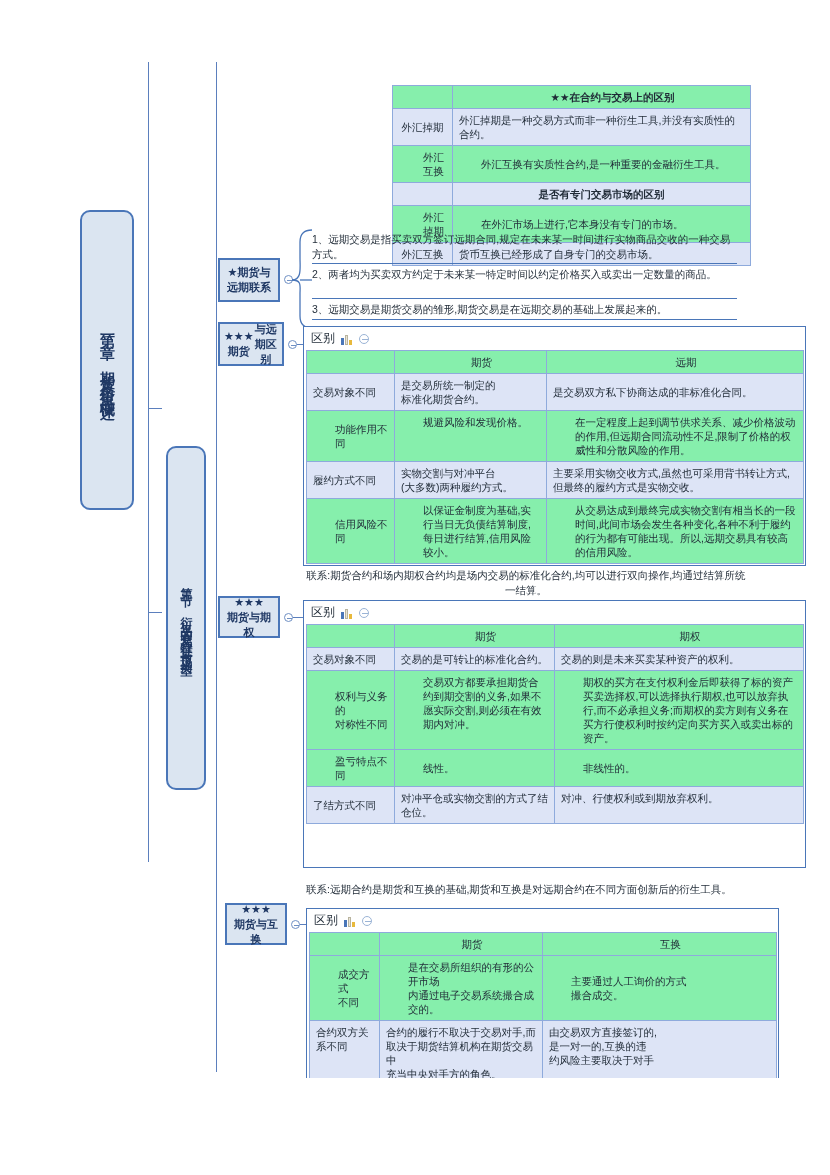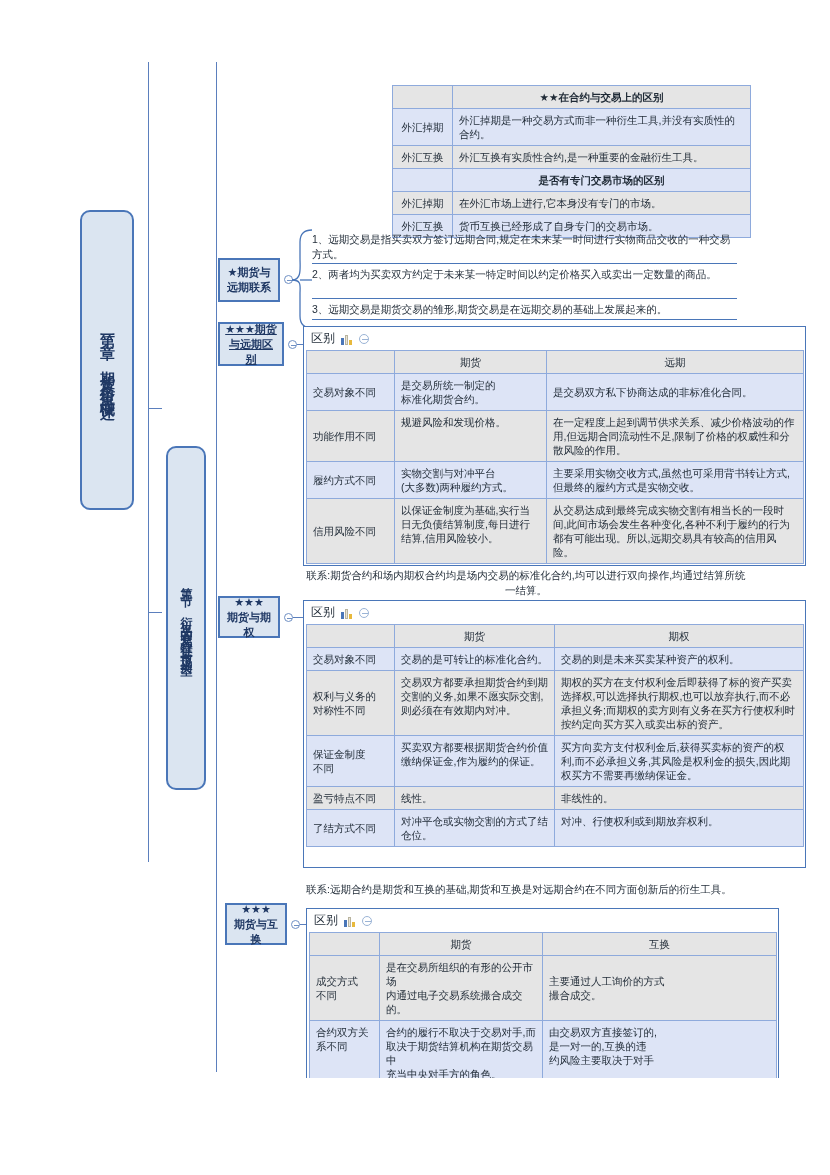--- a/index.html
+++ b/index.html
@@ -46,21 +46,21 @@
     padding:4px 6px;
     font-size:10.5px;
     line-height:14px;
     vertical-align:middle;
     color:#1f2a36;
     font-weight:normal;
   }
   .tbl .hdr { text-align:center; font-weight:normal; }
   .tbl .hdr-b { text-align:center; font-weight:bold; }
   .tbl .shade { background:#dde4f6; }
-  .tbl .white { background:#e5e5e5; }
+  .tbl .white { background:#86efac;padding-left:28px; }
 
   
   .freetext {
     position:absolute;
     font-size:10.5px;
     line-height:15px;
     color:#1f2a36;
   }
   .underline-box { position:absolute; border-bottom:1.5px solid #4a76b8; }
 
@@ -157,21 +157,21 @@
 
 <div class="freetext" style="left:312px; top:232px; width:425px;">1、远期交易是指买卖双方签订远期合同,规定在未来某一时间进行实物商品交收的一种交易方式。</div>
 <div class="underline-box" style="left:312px; top:263px; width:425px;"></div>
 
 <div class="freetext" style="left:312px; top:267px; width:425px;">2、两者均为买卖双方约定于未来某一特定时间以约定价格买入或卖出一定数量的商品。</div>
 <div class="underline-box" style="left:312px; top:298px; width:425px;"></div>
 
 <div class="freetext" style="left:312px; top:302px; width:425px;">3、远期交易是期货交易的雏形,期货交易是在远期交易的基础上发展起来的。</div>
 <div class="underline-box" style="left:312px; top:319px; width:425px;"></div>
 
-<div class="node small" style="left:218px; top:322px; width:66px; height:44px; flex-direction:column;text-decoration:underline;">
+<div class="node small" style="left:218px; top:322px; width:66px; height:44px; flex-direction:row;">
   <span>★★★期货</span>
   <span>与远期区别</span>
 </div>
 <div class="node-dot" style="left:288px; top:340px;"></div>
 <div class="hline" style="left:297px; top:344px; width:6px;"></div>
 
 <div class="panel" style="left:303px; top:326px; width:503px; height:240px;">
   <div class="panel-head">
     <span>区别</span>
     <span class="chart-icon">
@@ -256,26 +256,20 @@
     <tr>
       <td class="shade">交易对象不同</td>
       <td class="shade">交易的是可转让的标准化合约。</td>
       <td class="shade">交易的则是未来买卖某种资产的权利。</td>
     </tr>
     <tr>
       <td class="white" style="white-space:pre-line">权利与义务的
 对称性不同</td>
       <td class="white" style="vertical-align:top">交易双方都要承担期货合约到期交割的义务,如果不愿实际交割,则必须在有效期内对冲。</td>
       <td class="white" style="vertical-align:top">期权的买方在支付权利金后即获得了标的资产买卖选择权,可以选择执行期权,也可以放弃执行,而不必承担义务;而期权的卖方则有义务在买方行使权利时按约定向买方买入或卖出标的资产。</td>
-    </tr>
-    <tr>
-      <td class="shade" style="white-space:pre-line">保证金制度
-不同</td>
-      <td class="shade" style="vertical-align:top">买卖双方都要根据期货合约价值缴纳保证金,作为履约的保证。</td>
-      <td class="shade" style="vertical-align:top">买方向卖方支付权利金后,获得买卖标的资产的权利,而不必承担义务,其风险是权利金的损失,因此期权买方不需要再缴纳保证金。</td>
     </tr>
     <tr>
       <td class="white">盈亏特点不同</td>
       <td class="white">线性。</td>
       <td class="white">非线性的。</td>
     </tr>
     <tr>
       <td class="shade">了结方式不同</td>
       <td class="shade" style="vertical-align:top">对冲平仓或实物交割的方式了结仓位。</td>
       <td class="shade" style="vertical-align:top">对冲、行使权利或到期放弃权利。</td>

